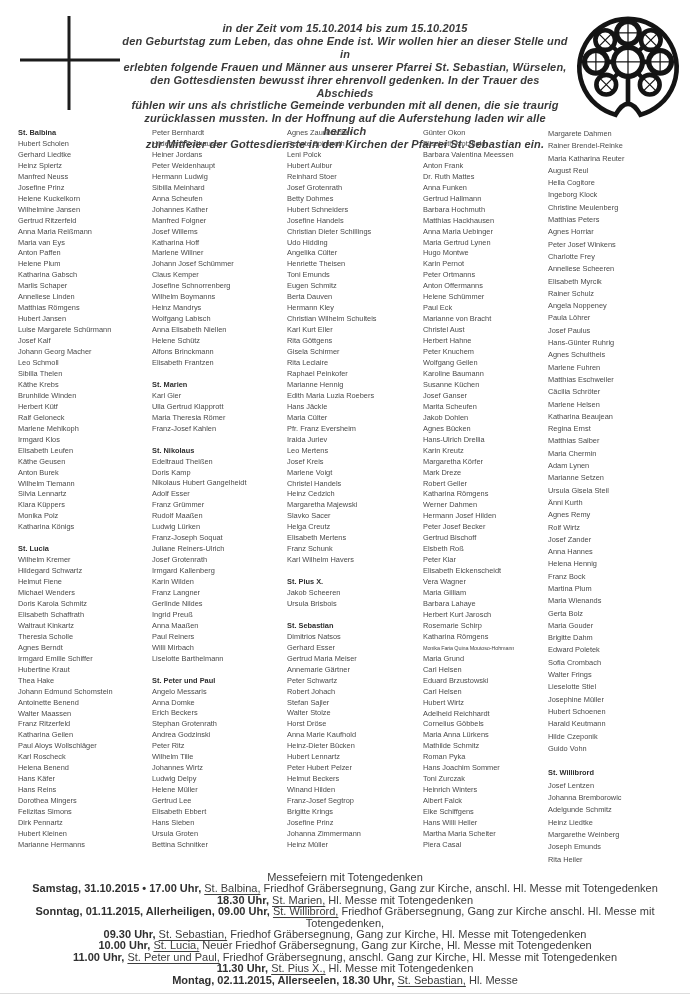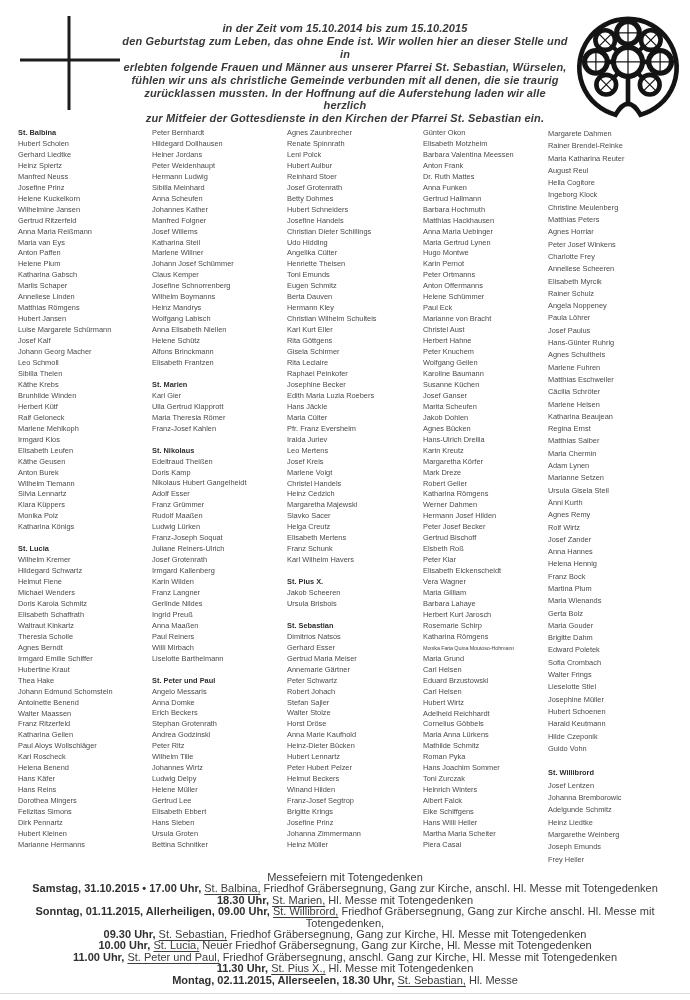--- a/index.html
+++ b/index.html
@@ -103,20 +103,21 @@
             <line x1="82" y1="67" x2="68" y2="81"></line>
           </g>
       </g>
     </svg>
   </div>
 
   <div class="intro">
       <div>in der Zeit vom 15.10.2014 bis zum 15.10.2015</div>
       <div>den Geburtstag zum Leben, das ohne Ende ist. Wir wollen hier an dieser Stelle und in</div>
       <div>erlebten folgende Frauen und Männer aus unserer Pfarrei St. Sebastian, Würselen,</div>
+      <div>den Gottesdiensten bewusst ihrer ehrenvoll gedenken. In der Trauer des Abschieds</div>
       <div>fühlen wir uns als christliche Gemeinde verbunden mit all denen, die sie traurig</div>
       <div>zurücklassen mussten. In der Hoffnung auf die Auferstehung laden wir alle herzlich</div>
       <div>zur Mitfeier der Gottesdienste in den Kirchen der Pfarrei St. Sebastian ein.</div>
     </div>
 
   <div class="columns">
       <div class="col">
         <div class="sec-header">St. Balbina</div>
         <div class="name">Hubert Scholen</div>
         <div class="name">Gerhard Liedtke</div>
@@ -187,21 +188,21 @@
         <div class="name">Peter Bernhardt</div>
         <div class="name">Hildegard Dollhausen</div>
         <div class="name">Heiner Jordans</div>
         <div class="name">Peter Weidenhaupt</div>
         <div class="name">Hermann Ludwig</div>
         <div class="name">Sibilla Meinhard</div>
         <div class="name">Anna Scheufen</div>
         <div class="name">Johannes Kather</div>
         <div class="name">Manfred Folgner</div>
         <div class="name">Josef Willems</div>
-        <div class="name">Katharina Steil</div>
+        <div class="name">Katharina Hoff</div>
         <div class="name">Marlene Willner</div>
         <div class="name">Johann Josef Schümmer</div>
         <div class="name">Claus Kemper</div>
         <div class="name">Josefine Schnorrenberg</div>
         <div class="name">Wilhelm Boymanns</div>
         <div class="name">Heinz Mandrys</div>
         <div class="name">Wolfgang Labisch</div>
         <div class="name">Anna Elisabeth Niellen</div>
         <div class="name">Helene Schütz</div>
         <div class="name">Alfons Brinckmann</div>
@@ -265,21 +266,21 @@
         <div class="name">Toni Emunds</div>
         <div class="name">Eugen Schmitz</div>
         <div class="name">Berta Dauven</div>
         <div class="name">Hermann Kley</div>
         <div class="name">Christian Wilhelm Schulteis</div>
         <div class="name">Karl Kurt Eller</div>
         <div class="name">Rita Göttgens</div>
         <div class="name">Gisela Schirmer</div>
         <div class="name">Rita Leclaire</div>
         <div class="name">Raphael Peinkofer</div>
-        <div class="name">Josephine Becker</div>
+        <div class="name">Marianne Hennig</div>
         <div class="name">Edith Maria Luzia Roebers</div>
         <div class="name">Hans Jäckle</div>
         <div class="name">Maria Cülter</div>
         <div class="name">Pfr. Franz Eversheim</div>
         <div class="name">Iraida Juriev</div>
         <div class="name">Leo Mertens</div>
         <div class="name">Josef Kreis</div>
         <div class="name">Marlene Voigt</div>
         <div class="name">Christel Handels</div>
         <div class="name">Heinz Cedzich</div>
@@ -434,21 +435,21 @@
         <div class="name">Harald Keutmann</div>
         <div class="name">Hilde Czeponik</div>
         <div class="name">Guido Vohn</div>
         <div class="sec-header">St. Willibrord</div>
         <div class="name">Josef Lentzen</div>
         <div class="name">Johanna Bremborowic</div>
         <div class="name">Adelgunde Schmitz</div>
         <div class="name">Heinz Liedtke</div>
         <div class="name">Margarethe Weinberg</div>
         <div class="name">Joseph Emunds</div>
-        <div class="name">Frey Heiler</div>
+        <div class="name">Rita Heiler</div>
       </div>
     </div>
 
   <div class="schedule">
     <div class="sched-title">Messefeiern mit Totengedenken</div>
     <div>
         <div class="sched-line"><span class="b">Samstag, 31.10.2015 • 17.00 Uhr, </span><span class="church">St. Balbina,</span><span> Friedhof Gräbersegnung, Gang zur Kirche, anschl. Hl. Messe mit Totengedenken</span></div>
         <div class="sched-line"><span class="b">18.30 Uhr, </span><span class="church">St. Marien,</span><span> Hl. Messe mit Totengedenken</span></div>
         <div class="sched-line"><span class="b">Sonntag, 01.11.2015, Allerheiligen, 09.00 Uhr, </span><span class="church">St. Willibrord,</span><span> Friedhof Gräbersegnung, Gang zur Kirche anschl. Hl. Messe mit Totengedenken,</span></div>
         <div class="sched-line"><span class="b">09.30 Uhr, </span><span class="church">St. Sebastian,</span><span> Friedhof Gräbersegnung, Gang zur Kirche, Hl. Messe mit Totengedenken</span></div>

